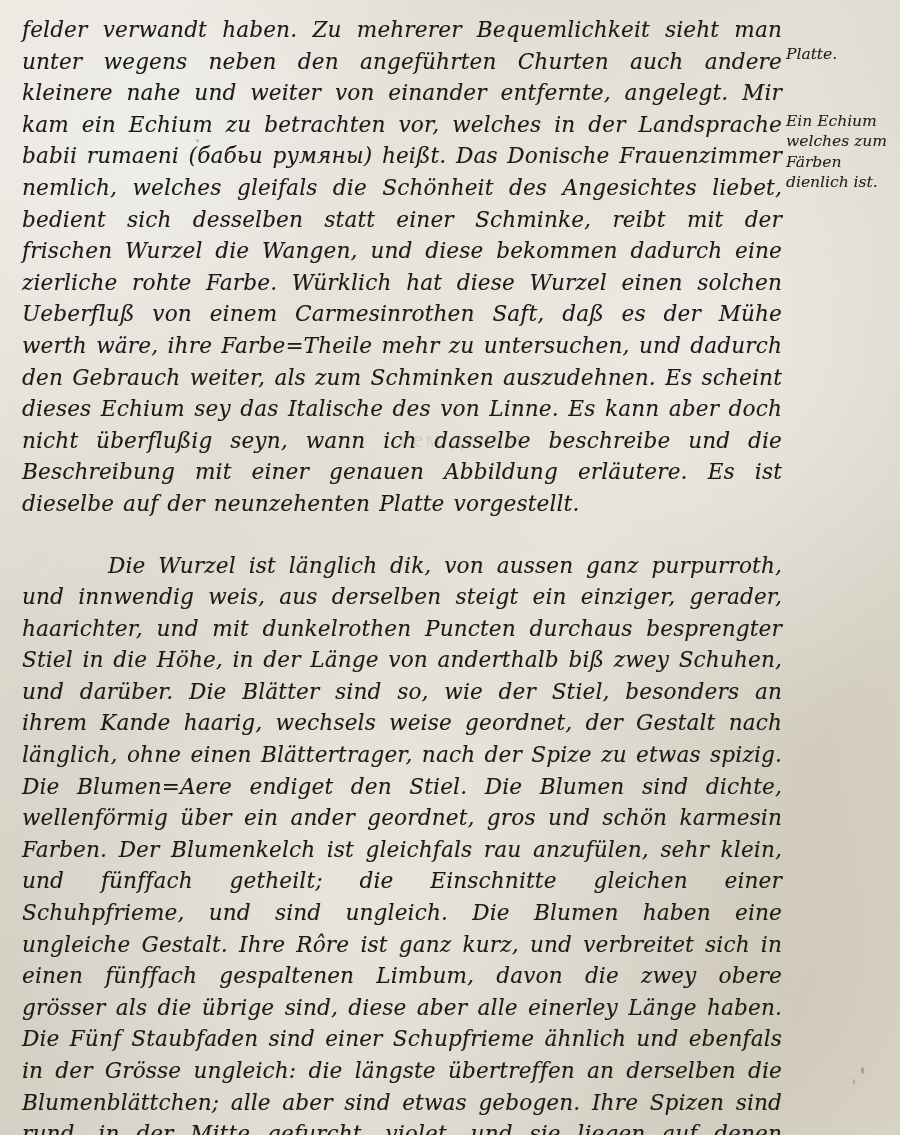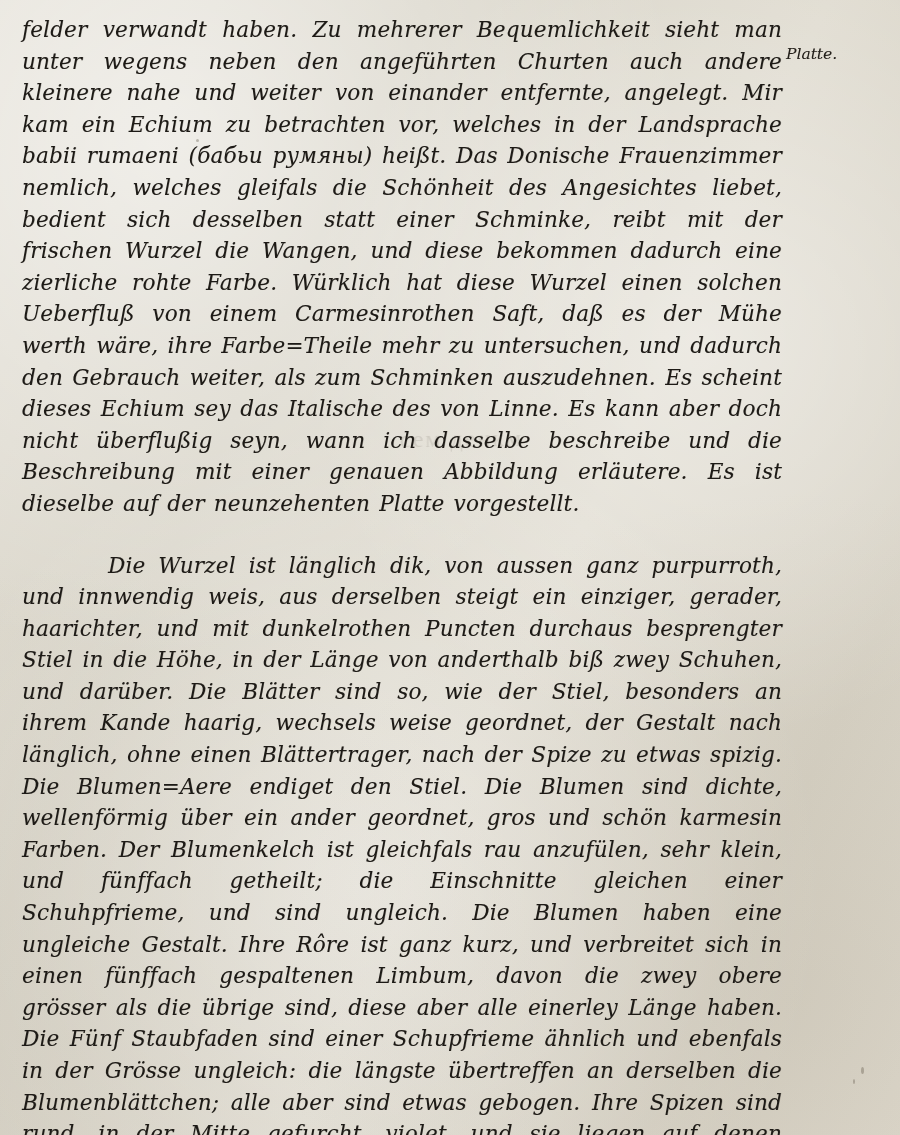--- a/index.html
+++ b/index.html
@@ -111,18 +111,19 @@
 <div class="content">
 
   <div class="body-col">
     <p class="para lastline-left">felder verwandt haben.   Zu mehrerer Bequemlichkeit sieht man unter wegens neben den angeführten Churten auch andere kleinere nahe und weiter von einander entfernte, angelegt.   Mir kam ein Echium zu betrachten vor, welches in der Landsprache babii rumaeni (бабьи румяны) heißt.   Das Donische Frauenzimmer nemlich, welches gleifals die Schönheit des Angesichtes liebet, bedient sich desselben statt einer Schminke, reibt mit der frischen Wurzel die Wangen, und diese bekommen dadurch eine zierliche rohte Farbe.   Würklich hat diese Wurzel einen solchen Ueberfluß von einem Carmesinrothen Saft, daß es der Mühe werth wäre, ihre Farbe=Theile mehr zu untersuchen, und dadurch den Gebrauch weiter, als zum Schminken auszudehnen.   Es scheint dieses Echium sey das Italische des von Linne.   Es kann aber doch nicht überflußig seyn, wann ich dasselbe beschreibe und die Beschreibung mit einer genauen Abbildung erläutere.   Es ist dieselbe auf der neunzehenten Platte vorgestellt.</p>
     <div class="gap"></div>
     <p class="para indent lastline-left">Die Wurzel ist länglich dik, von aussen ganz purpurroth, und innwendig weis, aus derselben steigt ein einziger, gerader, haarichter, und mit dunkelrothen Puncten durchaus besprengter Stiel in die Höhe, in der Länge von anderthalb biß zwey Schuhen, und darüber.   Die Blätter sind so, wie der Stiel, besonders an ihrem Kande haarig, wechsels weise geordnet, der Gestalt nach länglich, ohne einen Blättertrager, nach der Spize zu etwas spizig. Die Blumen=Aere endiget den Stiel. Die Blumen sind dichte, wellenförmig über ein ander geordnet, gros und schön karmesin Farben.   Der Blumenkelch ist gleichfals rau anzufülen, sehr klein, und fünffach getheilt; die Einschnitte gleichen einer Schuhpfrieme, und sind ungleich.   Die Blumen haben eine ungleiche Gestalt. Ihre Rôre ist ganz kurz, und verbreitet sich in einen fünffach gespaltenen Limbum, davon die zwey obere grösser als die übrige sind, diese aber alle einerley Länge haben.   Die Fünf Staubfaden sind einer Schupfrieme ähnlich und ebenfals in der Grösse ungleich: die längste übertreffen an derselben die Blumenblättchen; alle aber sind etwas gebogen.   Ihre Spizen sind rund, in der Mitte gefurcht, violet, und sie liegen auf denen Staubfäden auf.   Vier kleine, grüne, dicht mit einander verbundene Eyerstöke befinden sich an der</p>
   </div>
 
   <div class="margin-notes">
     <p class="margin-note first">Platte.</p>
+    <p class="margin-note">Ein Echium welches zum Färben dienlich ist.</p>
   </div>
 
   <span class="speck" style="left:861px; top:1067px; width:3px; height:7px;"></span>
   <span class="speck" style="left:853px; top:1079px; width:2px; height:5px;"></span>
   <span class="speck" style="left:196px; top:139px; width:3px; height:3px;"></span>
 </div>
 
 </body></html>

